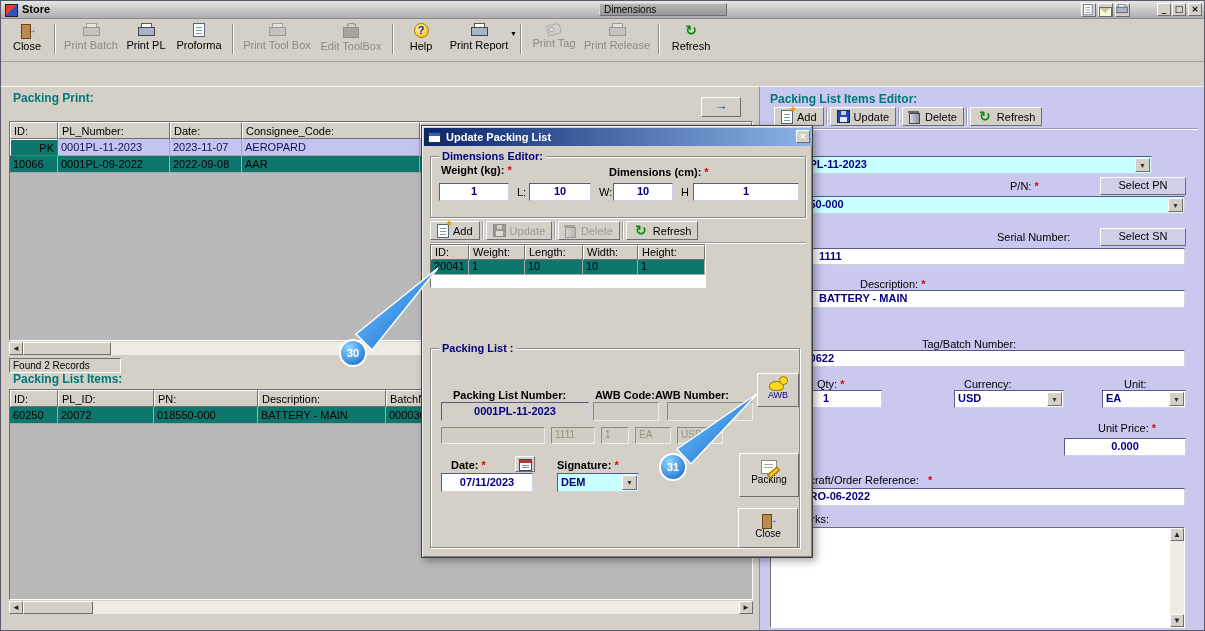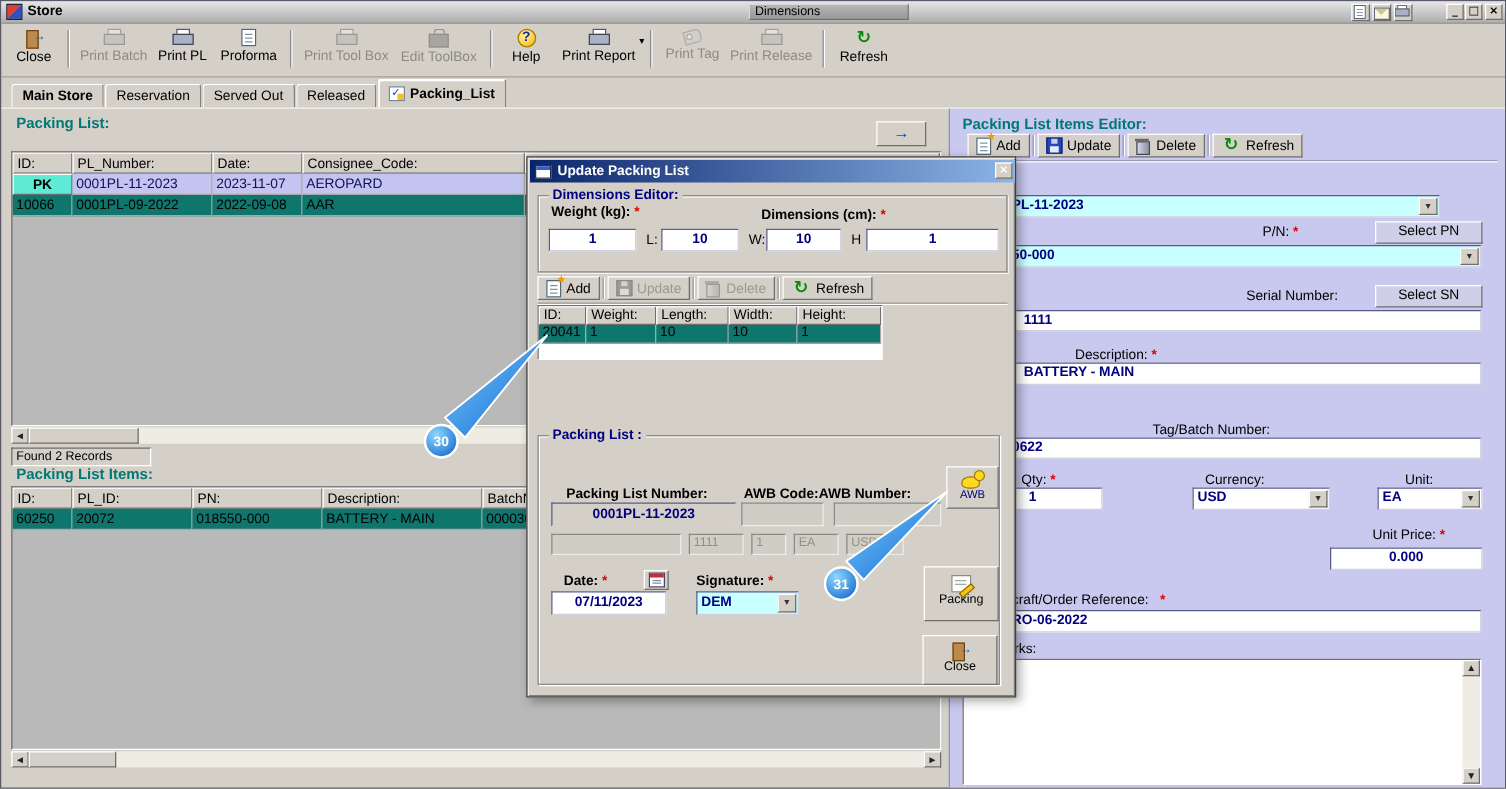--- a/index.html
+++ b/index.html
@@ -29,21 +29,21 @@
 .tbtn.dis .ic{opacity:.4;filter:grayscale(1)}
 .tsep{width:2px;height:30px;margin:3px 5px 0;border-left:1px solid #8a8a8a;border-right:1px solid #fff}
 
 .tab{height:19px;padding:0 8px;background:#d4d0c8;border:1px solid #808080;border-bottom:none;border-top-color:#fff;border-left-color:#fff;border-radius:3px 3px 0 0;margin-right:1px;display:flex;align-items:center;gap:4px;white-space:nowrap}
 .tab.on{height:23px;font-weight:bold;box-shadow:inset 1px 1px 0 #fff}
 
 .grid{position:absolute;background:#b9b9b9;border:1px solid;border-color:#6e6e6e #fff #fff #6e6e6e;overflow:hidden}
 .grow{display:flex}
 .gcell{flex:0 0 auto;border-right:1px solid #a8a8a8;border-bottom:1px solid #a8a8a8;padding:0 3px;line-height:16px;height:17px;white-space:nowrap;overflow:hidden}
 .ghead .gcell{background:#d4d0c8;border:1px solid;border-color:#fff #6e6e6e #6e6e6e #fff}
-.pk{background:#5eead4;border:1px solid;border-color:#fff #6e6e6e #6e6e6e #fff;font-weight:bold;text-align: center}
+.pk{background:#0f766e;border:1px solid;border-color:#fff #6e6e6e #6e6e6e #fff;font-weight:normal;text-align: right}
 .selrow{background:#c4c4f0;color:#10105a}
 .whiterow{background:#0f766e}
 
 .sbar{position:absolute;background:#efece3}
 .sb{position:absolute;background:#d4d0c8;border:1px solid;border-color:#fff #6e6e6e #6e6e6e #fff;text-align:center;font-size:8px;line-height:11px;color:#222}
 
 .sbtn{display:inline-flex;align-items:center;gap:4px;height:19px;padding:0 6px;background:#d4d0c8;border:1px solid;border-color:#fff #6e6e6e #6e6e6e #fff;font-size:11px;white-space:nowrap}
 .sbtn.dis{color:#9a9a8e}
 .sbtn.dis .ic{opacity:.4;filter:grayscale(1)}
 .vsep{width:2px;height:17px;margin:1px 2px 0;border-left:1px solid #9a9a9a;border-right:1px solid #fff}
@@ -168,43 +168,25 @@
         <span>Print Release</span>
       </div>
     <div class="tsep"></div>
     <div class="tbtn" style="width:52px">
         <span class="ic ic-refresh"></span>
         <span>Refresh</span>
       </div>
   </div>
 
   <div class="abs" style="left:0;top:62px;width:1203px;height:24px">
-    <div class="abs" style="left:8px;top:0;height:23px;display:flex;align-items:flex-end">
-      <div class="tab" style="font-weight:bold">
-          <span>Main Store</span>
-        </div>
-      <div class="tab">
-          <span>Reservation</span>
-        </div>
-      <div class="tab">
-          <span>Served Out</span>
-        </div>
-      <div class="tab">
-          <span>Released</span>
-        </div>
-      <div class="tab on">
-          <span class="ic ic-tabpl"></span>
-          <span>Packing_List</span>
-        </div>
-    </div>
     <div class="abs" style="left:0;top:23px;width:1203px;height:1px;background:#f4f2ec"></div>
   </div>
 
   <div class="abs" style="left:0;top:86px;width:757px;height:545px">
-    <span class="lbl teal" style="left:12px;top:4px">Packing List:</span>
+    <span class="lbl teal" style="left:12px;top:4px">Packing Print:</span>
 
     <div class="btn arrowglyph" style="left:700px;top:10px;width:40px;height:20px"><span>→</span></div>
 
     <div class="grid" style="left:8px;top:34px;width:744px;height:220px">
       <div class="grow ghead">
         <div class="gcell" style="width:48px">ID:</div>
         <div class="gcell" style="width:112px">PL_Number:</div>
         <div class="gcell" style="width:72px">Date:</div>
         <div class="gcell" style="width:178px">Consignee_Code:</div>
         <div class="gcell" style="flex:1"></div>

